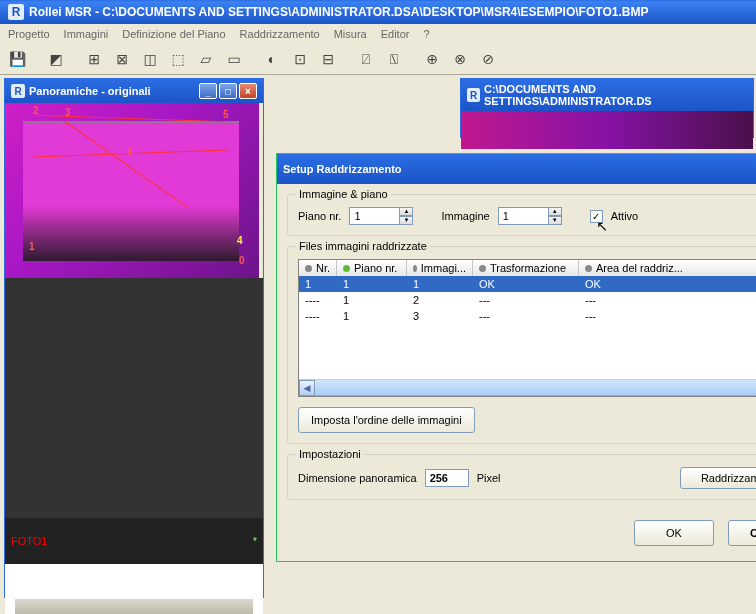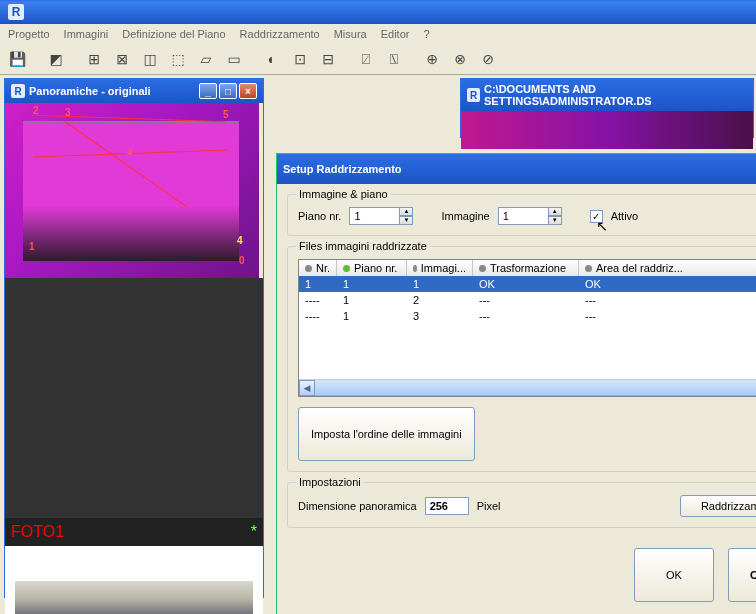--- a/index.html
+++ b/index.html
@@ -23,21 +23,21 @@
     .panel-title .wbtn { width: 18px; height: 16px; background: linear-gradient(to bottom, #7ea7e8, #3a6bc5); border: 1px solid #fff; border-radius: 2px; display: flex; align-items: center; justify-content: center; font-size: 10px; color: white; cursor: default;}
     .panel-title .wbtn.close { background: linear-gradient(to bottom, #e98a6e, #c14224); }
     
     .panoramiche { left: 4px; top: 3px; width: 260px; height: 520px; }
     .image-box { background: #333; width: 254px; height: 175px; position: relative; overflow: hidden; }
     .img-overlay { position: absolute; inset: 0; background: linear-gradient(135deg, #d01fc7, #a818c5 40%, #6e148a); }
     .building-sketch { position: absolute; top: 18px; left: 18px; right: 20px; height: 140px; background: linear-gradient(to bottom, #e23ad6 60%, #2f1a2e); border-top: 2px solid rgba(255,200,255,0.5); }
     .marker-line { position: absolute; border-top: 1px solid #ff3333; }
     .marker-num { position: absolute; color: #ff5555; font-size: 10px; font-weight: bold; }
     .img-dark { background: #333; height: 240px; }
-    .img-label { padding: 5px 6px; color: #ff0000; font-size: 16px; background: #222; display:flex; justify-content:space-between;}
+    .img-label { padding: 17px 6px; color: #ff0000; font-size: 11px; background: #222; display:flex; justify-content:space-between;}
     .img-label .star{ color:#7eff60;}
     .preview { height: 70px; background: #fff; position: relative; }
     .preview-img { position:absolute; bottom:0; left:10px; right:10px; height:35px; background: linear-gradient(to top, #6b6b7a, #b9b6a5, #d9d8cf);}
     
     .secondpanel { left: 460px; top: 3px; width: 294px; height: 60px; }
     .secondpanel .image-box2 { height: 38px; background: linear-gradient(to right, #c0188f, #8612a5, #4a104a); }
     
     .dialog { position: absolute; left: 276px; top: 78px; width: 548px; background: #ece9d8; border: 1px solid #22c55e; }
     .dialog-title { background: linear-gradient(to bottom, #2b6de3, #1c54c7); color: white; padding: 5px 6px; font-weight: bold; display: flex; justify-content: space-between; align-items: center; }
     .dialog-title .closebtn { width: 20px; height: 20px; background: linear-gradient(to bottom, #f09880, #d94b28); border: 1px solid #fff; border-radius: 3px; display: flex; align-items: center; justify-content: center; color: white; font-weight: bold; }
@@ -62,31 +62,32 @@
     .bullet { width: 7px; height: 7px; background: #888; border-radius: 50%;}
     .bullet.green{ background:#5fbb3a;}
     .tbody { }
     .tr { display: flex; }
     .tr.selected { background: #316ac5; color: white; }
     .td { padding: 2px 6px; }
     .scroll { display:flex; background:#e8e8e8; border-top:1px solid #ccc;}
     .sbtn{ width:16px; height:16px; background: linear-gradient(#eaf2fc,#b4cef3); border:1px solid #7f9db9; display:flex; align-items:center; justify-content:center; font-size:9px; color:#4a6aa5;}
     .strack{ flex:1; background:linear-gradient(#cfe5fc,#a9cdf6); border-top:1px solid #d0e2f7; border-bottom:1px solid #89b3e4;}
     
-    .btn { background: linear-gradient(#fff, #ece9d8); border: 1px solid #7f9db9; border-radius: 3px; padding: 20px 12px; font-size: 11px; cursor: default; }
+    .btn { background: linear-gradient(#fff, #ece9d8); border: 1px solid #7f9db9; border-radius: 3px; padding: 6px 12px; font-size: 11px; cursor: default; }
     
     .button-row { display: flex; gap: 14px; justify-content: flex-end; padding: 10px 5px 5px; }
     
     .cursor-img { position: absolute; font-size:14px; color: black; }
   </style>
 </head>
 <body>
 
 <div class="titlebar">
   <span class="titlebar-icon">R</span>
+  <span><span>Rollei MSR</span> - <span>C:\DOCUMENTS AND SETTINGS\ADMINISTRATOR.DSA\DESKTOP\MSR4\ESEMPIO\FOTO1.BMP</span></span>
 </div>
 
 <div class="menubar">
   <span>Progetto</span>
   <span>Immagini</span>
   <span>Definizione del Piano</span>
   <span>Raddrizzamento</span>
   <span>Misura</span>
   <span>Editor</span>
   <span>?</span>

